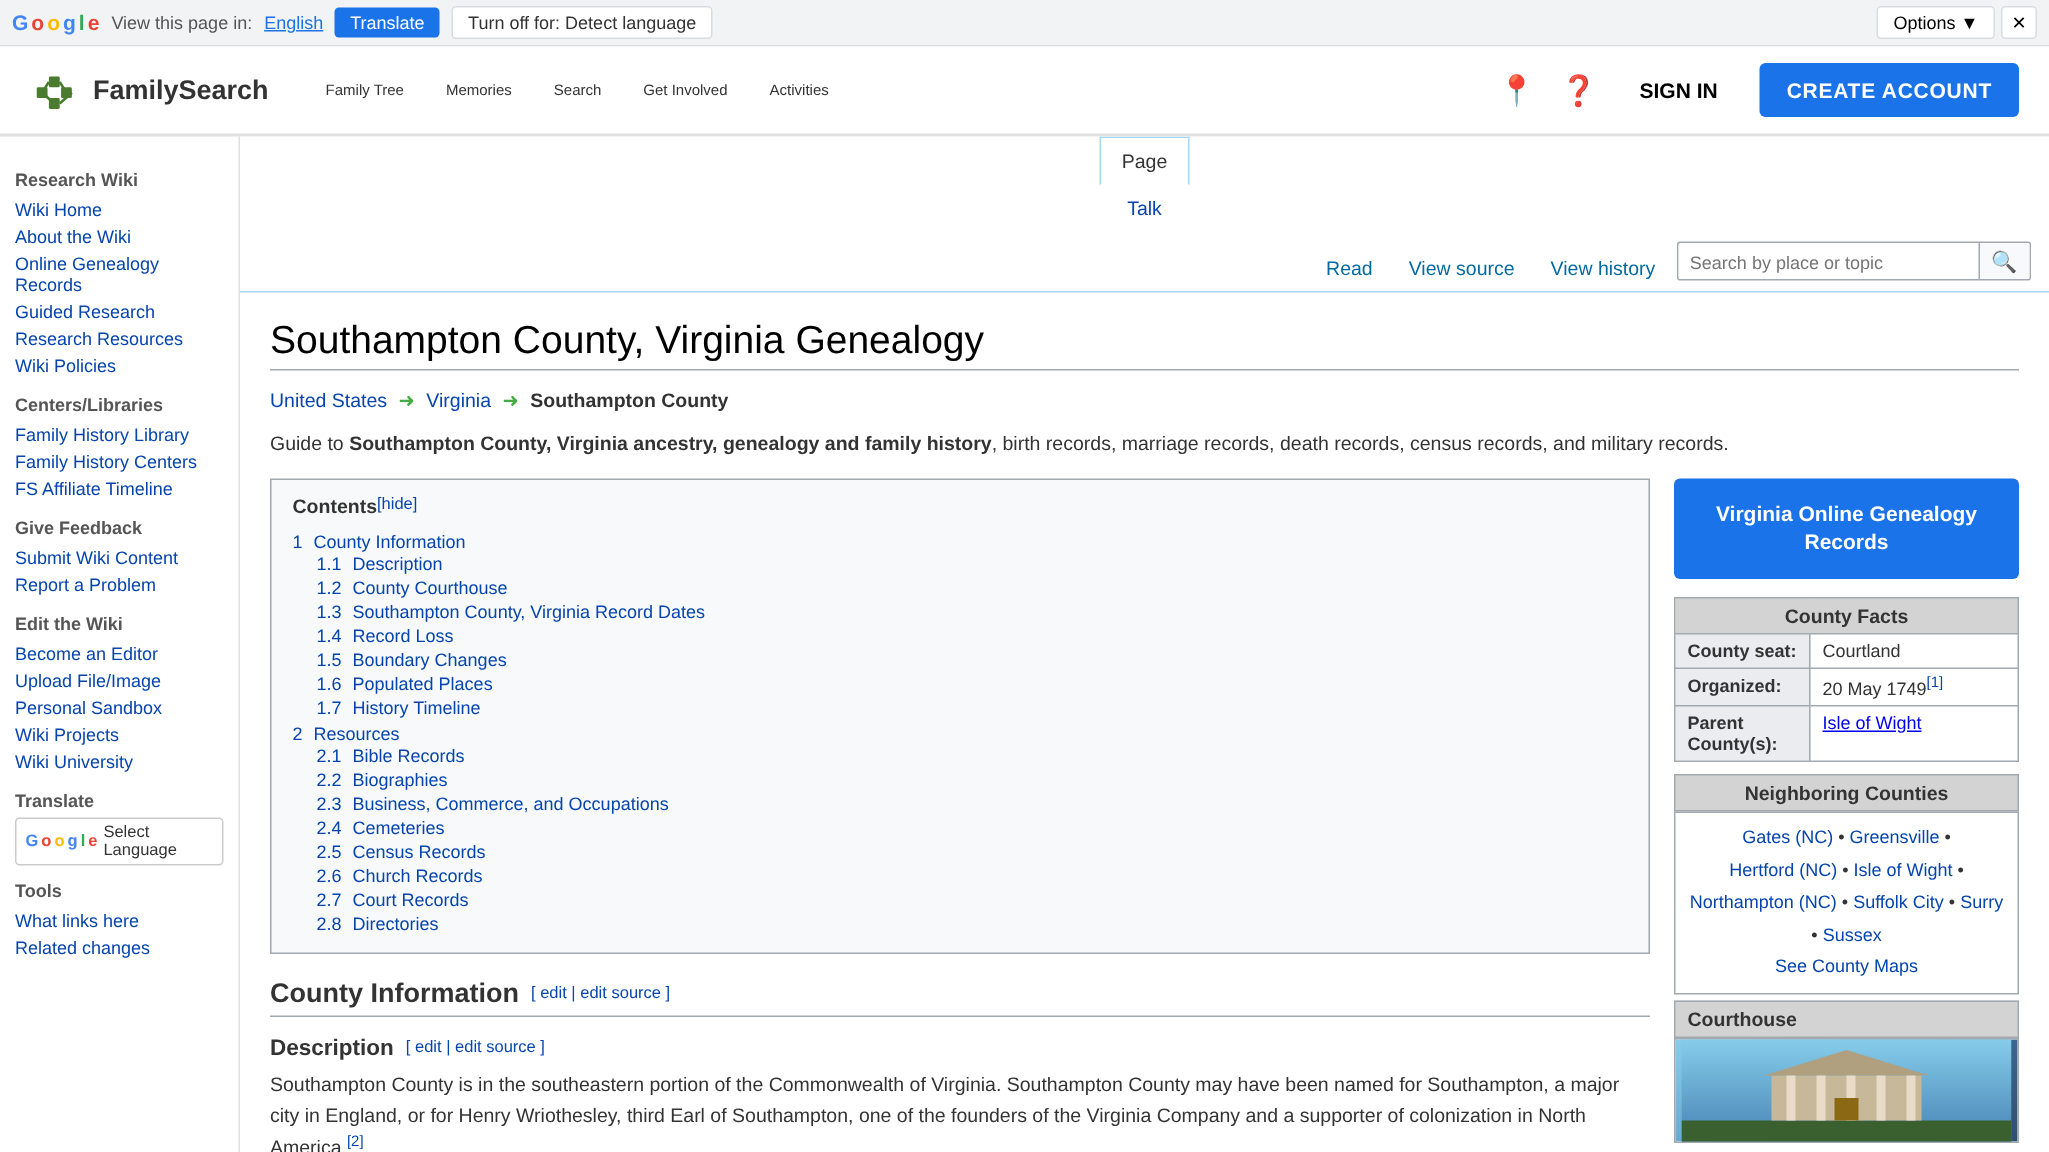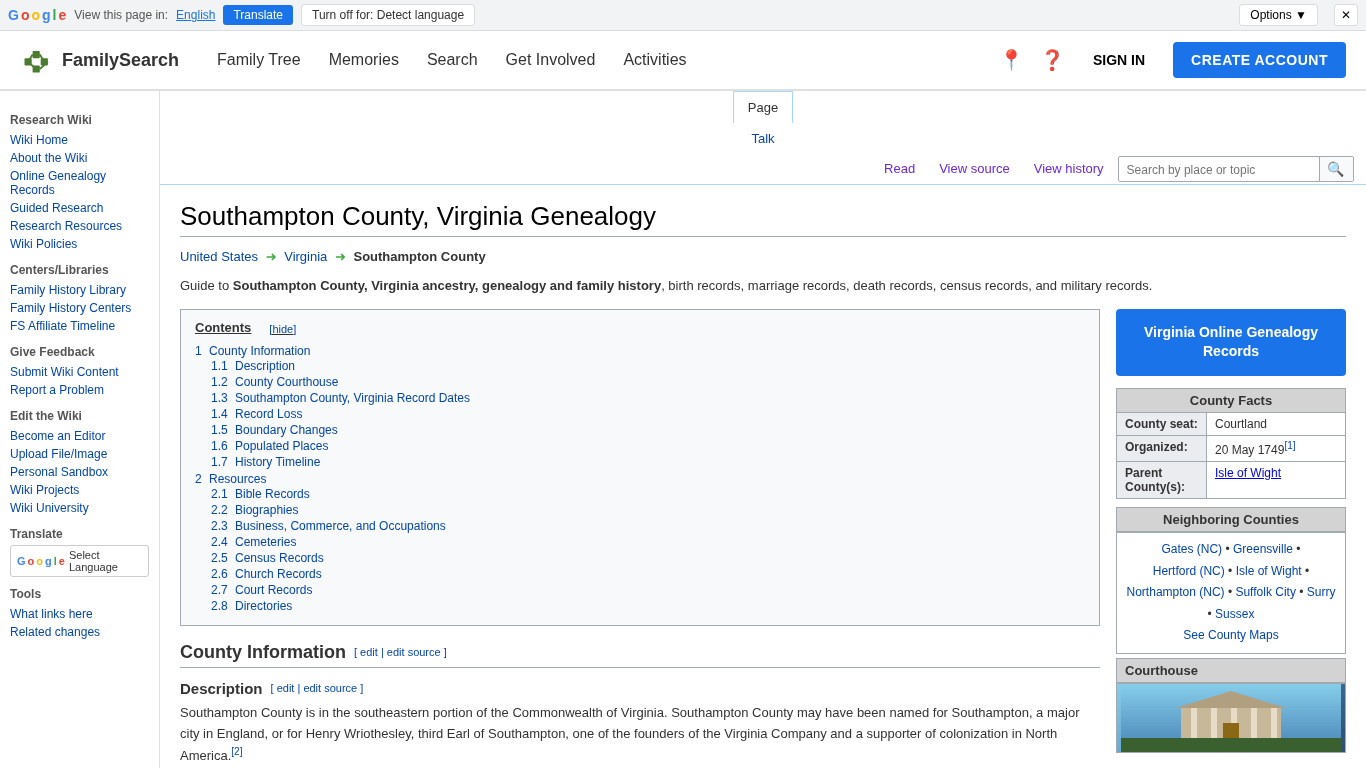--- a/index.html
+++ b/index.html
@@ -26,21 +26,21 @@
     .translate-bar-text { color: #555; }
     .translate-bar-link { color: #1a73e8; text-decoration: underline; cursor: pointer; }
     .translate-btn {
       background: #1a73e8; color: #fff; border: none; padding: 3px 10px;
       border-radius: 3px; cursor: pointer; font-size: 12px;
     }
     .turn-off-btn {
       background: #fff; color: #333; border: 1px solid #dadce0; padding: 3px 10px;
       border-radius: 3px; cursor: pointer; font-size: 12px;
     }
-    .google-bar-right { margin-left: auto; display: flex; align-items: center; gap: 16px; }
+    .google-bar-right { margin-left: auto; display: flex; align-items: center; gap: 4px; }
     .options-btn {
       background: #fff; border: 1px solid #dadce0; padding: 3px 10px;
       border-radius: 3px; cursor: pointer; font-size: 12px;
     }
     .close-btn {
       background: #fff; border: 1px solid #dadce0; padding: 3px 6px;
       border-radius: 3px; cursor: pointer; font-size: 12px;
     }
 
     
@@ -67,21 +67,21 @@
       display: flex;
       align-items: center;
       gap: 0;
       height: 100%;
     }
     .fs-nav-item {
       padding: 0 14px;
       height: 48px;
       display: flex;
       align-items: center;
-      font-size: 16px;
+      font-size: 10px;
       color: #333;
       cursor: pointer;
       text-decoration: none;
       font-weight: 500;
     }
     .fs-header-right {
       margin-left: auto;
       display: flex;
       align-items: center;
       gap: 16px;
@@ -163,24 +163,25 @@
     .wiki-tab-right {
       margin-left: auto;
       display: flex;
       align-items: center;
       gap: 4px;
     }
     .wiki-tab-btn {
       padding: 8px 10px;
       font-size: 13px;
       cursor: pointer;
-      color: #6d28d9;
+      color: #0369a1;
       background: none;
       border: none;
       text-decoration: none;
+      margin-top: 10px;
     }
     .wiki-search-form {
       display: flex;
       align-items: flex-end;
       border: 1px solid #a2a9b1;
       border-radius: 2px;
       overflow: hidden;
     }
     .wiki-search-input {
       border: none; outline: none; padding: 4px 8px; font-size: 12px;
@@ -228,23 +229,22 @@
       padding: 10px 14px;
       margin-bottom: 16px;
       font-size: 12px;
       min-width: 200px;
     }
     .contents-title {
       font-weight: bold;
       font-size: 13px;
       margin-bottom: 8px;
       display: flex;
-      align-items: flex-end;
-      gap: 18px;
-      text-decoration: underline;
+      align-items: flex-start;
+      gap: 0;
     }
     .contents-hide {
       font-size: 11px;
       color: #0645ad;
       cursor: pointer;
       font-weight: normal;
     }
     .toc-list { list-style: none; padding: 0; }
     .toc-item { padding: 1px 0; }
     .toc-item a { color: #0645ad; text-decoration: none; font-size: 12px; }

